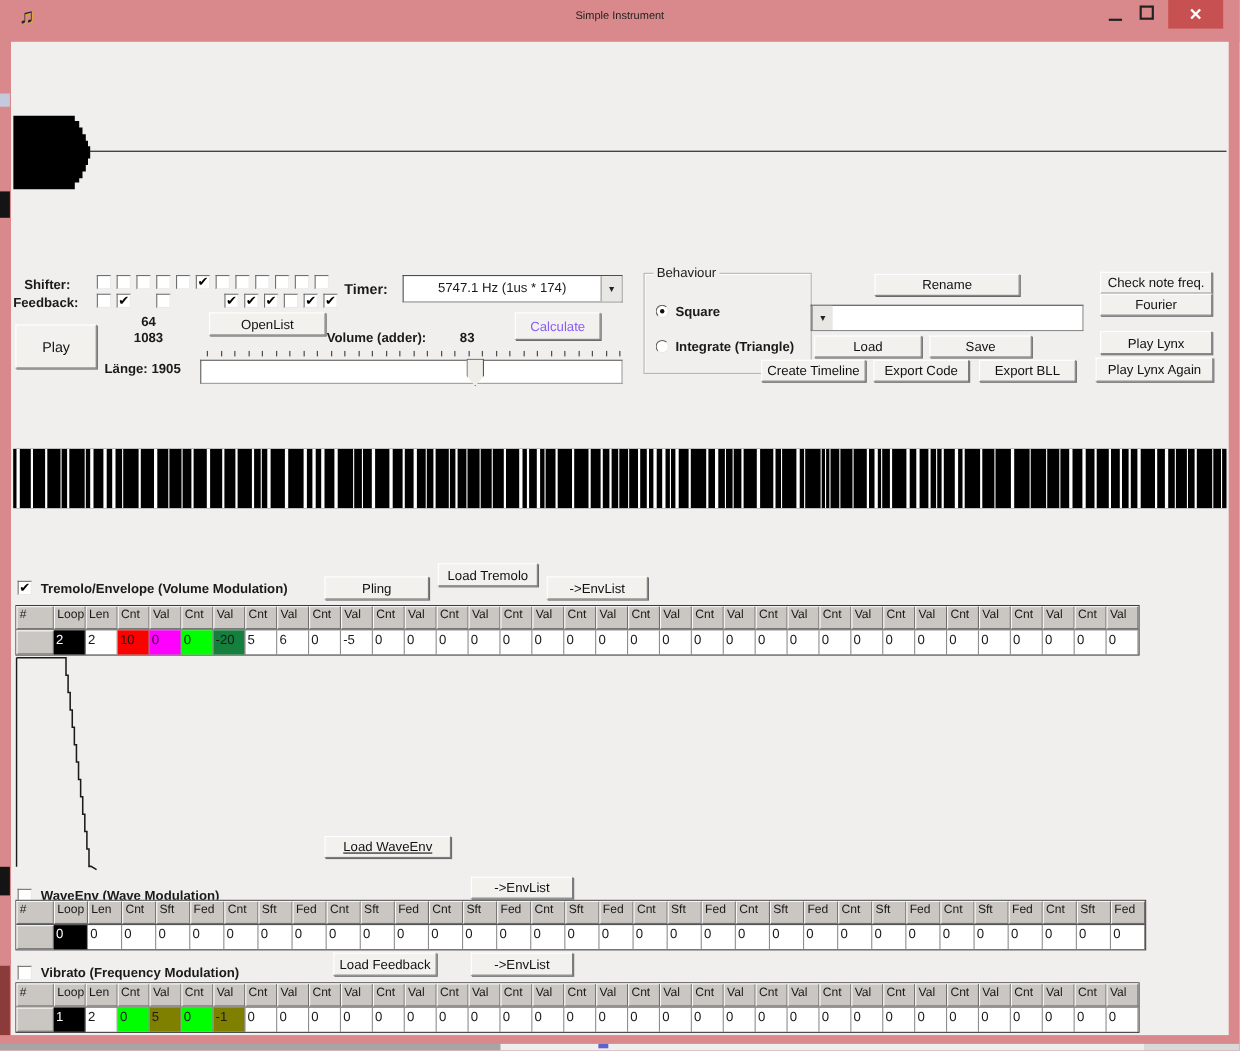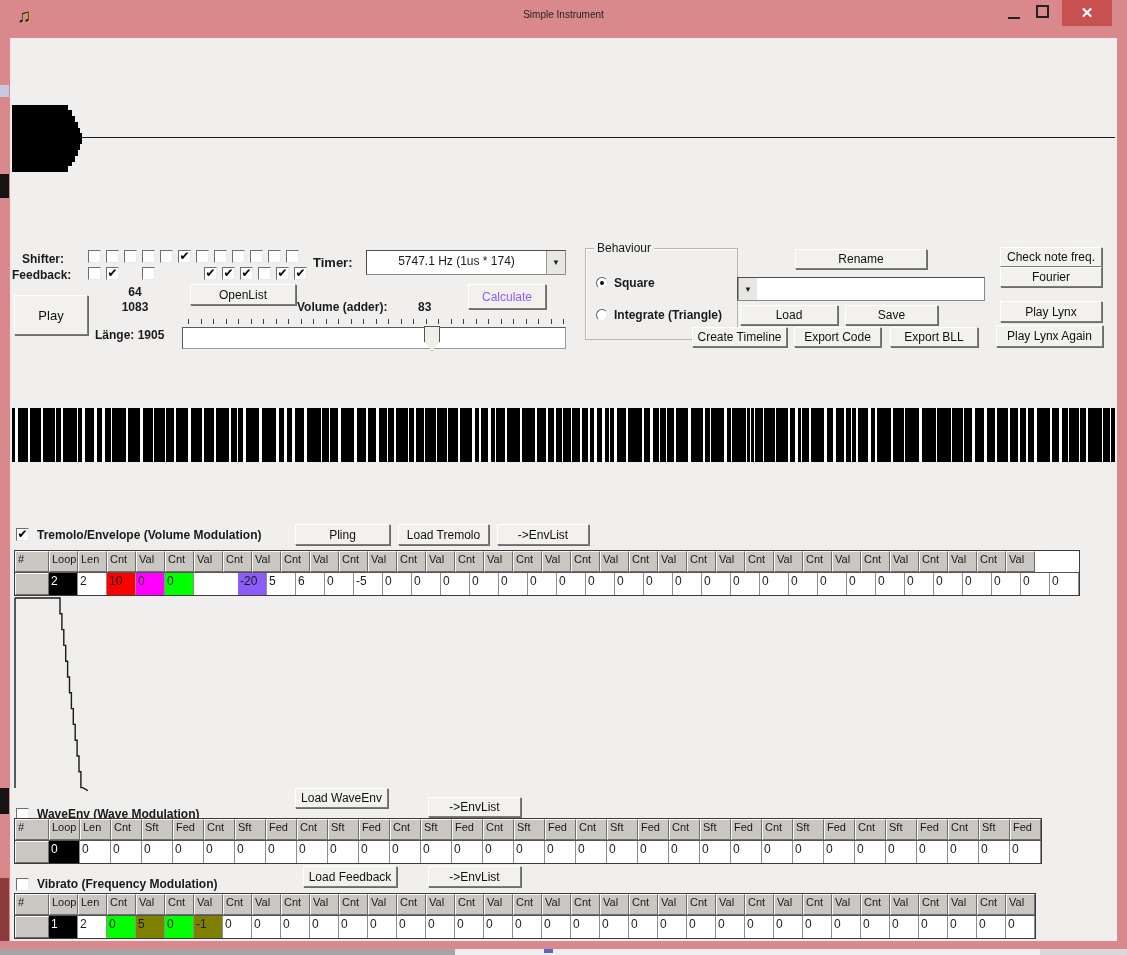--- a/index.html
+++ b/index.html
@@ -316,21 +316,21 @@
       <div class="bargap" style="left: 1056px; width: 1px;"></div>
       <div class="bargap" style="left: 1067px; width: 1px;"></div>
       <div class="bargap" style="left: 1074px; width: 2px;"></div>
       <div class="bargap" style="left: 1090px; width: 1px;"></div>
       <div class="bargap" style="left: 1098px; width: 1px;"></div>
     </div>
 
   <div class="chk checked" id="chk-tremolo" style="left:6px;top:490px;"></div>
   <div class="lbl" style="left:27px;top:490px;">Tremolo/Envelope (Volume Modulation)</div>
   <div class="b" style="left:285px;top:486px;width:95px;height:21px;">Pling</div>
-  <div class="b" style="left:388px;top:486px;width:91px;height:21px;">Load Tremolo</div>
+  <div class="b" style="left:388px;top:474px;width:91px;height:21px;">Load Tremolo</div>
   <div class="b" style="left:487px;top:486px;width:92px;height:21px;">-&gt;EnvList</div>
   <div class="tbl" style="left:4px;top:512px;">
       <div class="trow thead">
         <div class="tc" style="width: 34px;">#</div>
         <div class="tc" style="width: 29px;">Loop</div>
         <div class="tc" style="width: 29px;">Len</div>
         <div class="tc" style="width: 29px;">Cnt</div>
         <div class="tc" style="width: 29px;">Val</div>
         <div class="tc" style="width: 29px;">Cnt</div>
         <div class="tc" style="width: 29px;">Val</div>
@@ -363,21 +363,21 @@
         <div class="tc" style="width: 29px;">Cnt</div>
         <div class="tc" style="width: 29px;">Val</div>
       </div>
       <div class="trow tdata">
         <div class="tc rowbtn" style="width: 34px;"></div>
         <div class="tc loopcell" style="width: 29px;">2</div>
         <div class="tc" style="width: 29px;">2</div>
         <div class="tc" style="width: 29px; background: rgb(255, 0, 0);">10</div>
         <div class="tc" style="width: 29px; background: rgb(255, 0, 255);">0</div>
         <div class="tc" style="width: 29px; background: rgb(0, 255, 0);">0</div>
-        <div class="tc" style="width: 29px; background: #8b5cf6; margin-left: 44px;">-20</div>
+        <div class="tc" style="width: 29px; background: #15803d;">-20</div>
         <div class="tc" style="width: 29px;">5</div>
         <div class="tc" style="width: 29px;">6</div>
         <div class="tc" style="width: 29px;">0</div>
         <div class="tc" style="width: 29px;">-5</div>
         <div class="tc" style="width: 29px;">0</div>
         <div class="tc" style="width: 29px;">0</div>
         <div class="tc" style="width: 29px;">0</div>
         <div class="tc" style="width: 29px;">0</div>
         <div class="tc" style="width: 29px;">0</div>
         <div class="tc" style="width: 29px;">0</div>
@@ -400,21 +400,21 @@
         <div class="tc" style="width: 29px;">0</div>
         <div class="tc" style="width: 29px;">0</div>
       </div>
     </div>
 
   <svg class="abs" style="left:4px;top:558px;" width="250" height="200">
     <path id="env-axis" d="M1,2 V192" stroke="#1a1a1a" stroke-width="1.4" fill="none"></path>
     <path id="env-curve" d="M1,2 H46 V17.8 H47.9 V33.6 H49.8 V49.4 H51.7 V65.2 H53.6 V81.0 H55.5 V96.8 H57.4 V112.6 H59.3 V128.4 H61.2 V144.2 H63.1 V160.0 H65.0 V175.8 H66.9 V191.6 H68.8 l5,3" stroke="#1a1a1a" stroke-width="1.4" fill="none"></path>
   </svg>
 
-  <div class="b" style="left:285px;top:750px;width:93px;height:20px;">Load WaveEnv</div>
+  <div class="b" style="left:285px;top:722px;width:115px;height:20px;text-decoration:underline;">Load WaveEnv</div>
   <div class="b" style="left:418px;top:759px;width:93px;height:20px;">-&gt;EnvList</div>
   <div class="chk" id="chk-waveenv" style="left:6px;top:770px;"></div>
   <div class="lbl" style="left:27px;top:769px;">WaveEnv (Wave Modulation)</div>
   <div class="tbl" style="left:4px;top:780px;">
       <div class="trow thead">
         <div class="tc" style="width: 34px;">#</div>
         <div class="tc" style="width: 31px;">Loop</div>
         <div class="tc" style="width: 31px;">Len</div>
         <div class="tc" style="width: 31px;">Cnt</div>
         <div class="tc" style="width: 31px;">Sft</div>

